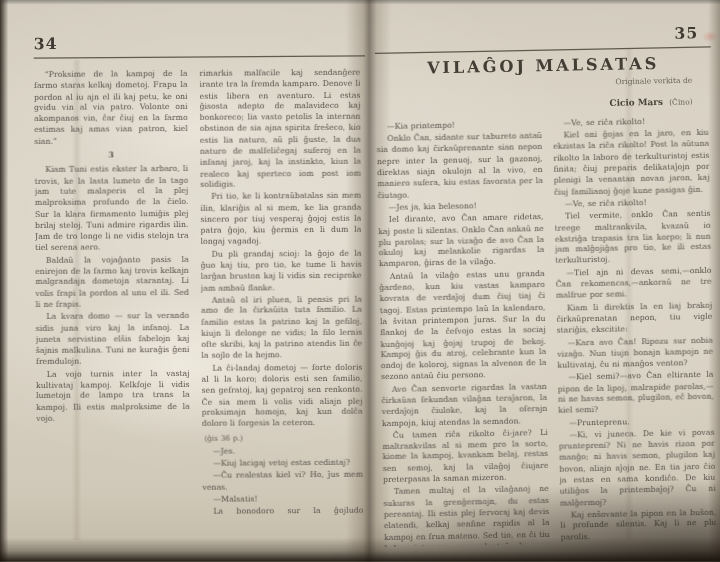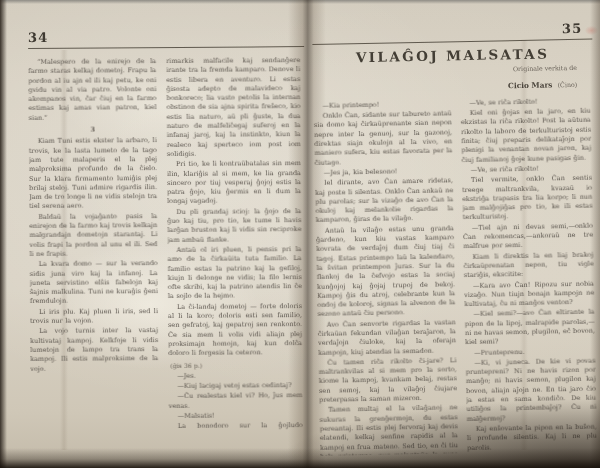--- a/index.html
+++ b/index.html
@@ -77,26 +77,25 @@
   <div class="glare-1"></div>
   <div class="glare-2"></div>
   <div class="crease-left"></div>
   <div class="crease-right"></div>
 
   <div class="page" id="page-left">
     <div class="pagenum">34</div>
     <hr class="rule">
     <div class="cols">
       <div class="col" id="pl-col1">
-          <p class="para k-body">“Malespero de la enirejo de la farmo staras kelkaj dometoj. Frapu la pordon al iu ajn el ili kaj petu, ke oni gvidu vin al via patro. Volonte oni akompanos vin, ĉar ĉiuj en la farmo estimas kaj amas vian patron, kiel sian.”</p>
+          <p class="para k-body">“Proksime de la kampoj de la farmo staras kelkaj dometoj. Frapu la pordon al iu ajn el ili kaj petu, ke oni gvidu vin al via patro. Volonte oni akompanos vin, ĉar ĉiuj en la farmo estimas kaj amas vian patron, kiel sian.”</p>
           <p class="para k-section-number">3</p>
           <p class="para k-body">Kiam Tuni estis ekster la arbaro, li trovis, ke la lasta lumeto de la tago jam tute malaperis el la plej malproksima profundo de la ĉielo. Sur la klara firmamento lumiĝis plej brilaj steloj. Tuni admire rigardis ilin. Jam de tro longe li ne vidis stelojn tra tiel serena aero.</p>
           <p class="para k-body">Baldaŭ la vojaĝanto pasis la enirejon de la farmo kaj trovis kelkajn malgrandajn dometojn starantaj. Li volis frapi la pordon al unu el ili. Sed li ne frapis.</p>
           <p class="para k-body">La kvara domo — sur la verando sidis juna viro kaj la infanoj. La juneta servistino elŝis fabelojn kaj ŝajnis malkulina. Tuni ne kuraĝis ĝeni fremdulojn.</p>
-          <p class="para k-body">Li iris plu. Kaj pluen li iris, sed li trovis nur la vojon.</p>
           <p class="para k-body">La vojo turnis inter la vastaj kultivataj kampoj. Kelkfoje li vidis lumetojn de lampo tra trans la kampoj. Ili estis malproksime de la vojo.</p>
         </div>
       <div class="col" id="pl-col2">
           <p class="para k-body-cont">rimarkis malfacile kaj sendanĝere irante tra la fremda kamparo. Denove li estis libera en aventuro. Li estas ĝisosta adepto de malavideco kaj bonkoreco; lia vasto petolis la internan obstinon de sia ajna spirita freŝeco, kio estis lia naturo, aŭ pli ĝuste, la dua naturo de malfeliĉegaj suferoj en la infanaj jaroj, kaj la instinkto, kiun la realeco kaj sperteco iom post iom solidigis.</p>
           <p class="para k-body">Pri tio, ke li kontraŭbatalas sin mem ilin, klariĝis al si mem, ke lia granda sincero por tiuj vesperaj ĝojoj estis la patra ĝojo, kiu ĝermis en li dum la longaj vagadoj.</p>
           <p class="para k-body">Du pli grandaj scioj: la ĝojo de la ĝuo kaj tiu, pro tio, ke tume li havis larĝan bruston kaj li vidis sin reciproke jam ambaŭ flanke.</p>
           <p class="para k-body">Antaŭ ol iri pluen, li pensis pri la amo de la ĉirkaŭita tuta familio. La familio estas la patrino kaj la gefiloj, kiujn li delonge ne vidis; la filo lernis ofte skribi, kaj la patrino atendis lin ĉe la sojlo de la hejmo.</p>
           <p class="para k-body">La ĉi-landaj dometoj — forte doloris al li la koro; doloris esti sen familio, sen gefratoj, kaj gepatroj sen renkonto. Ĉe sia mem li volis vidi aliajn plej proksimajn homojn, kaj kun dolĉa doloro li forgesis la ceteron.</p>
           <p class="para k-note">(ĝis 36 p.)</p>
           <p class="para k-body">—Jes.</p>

